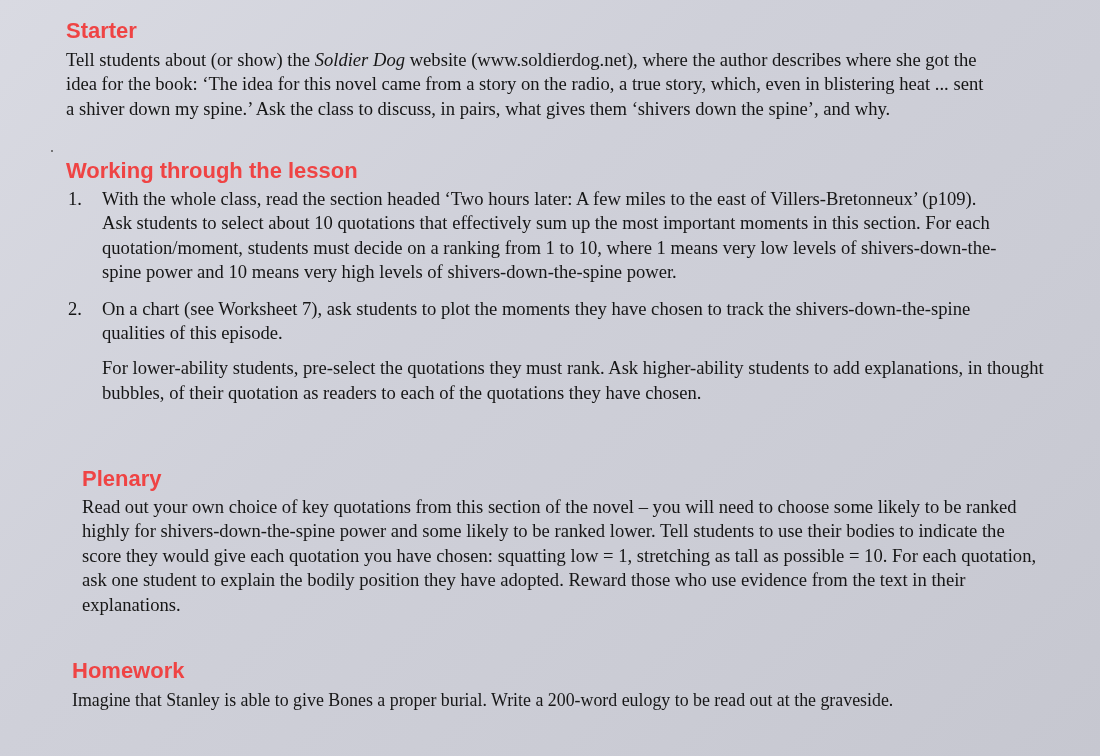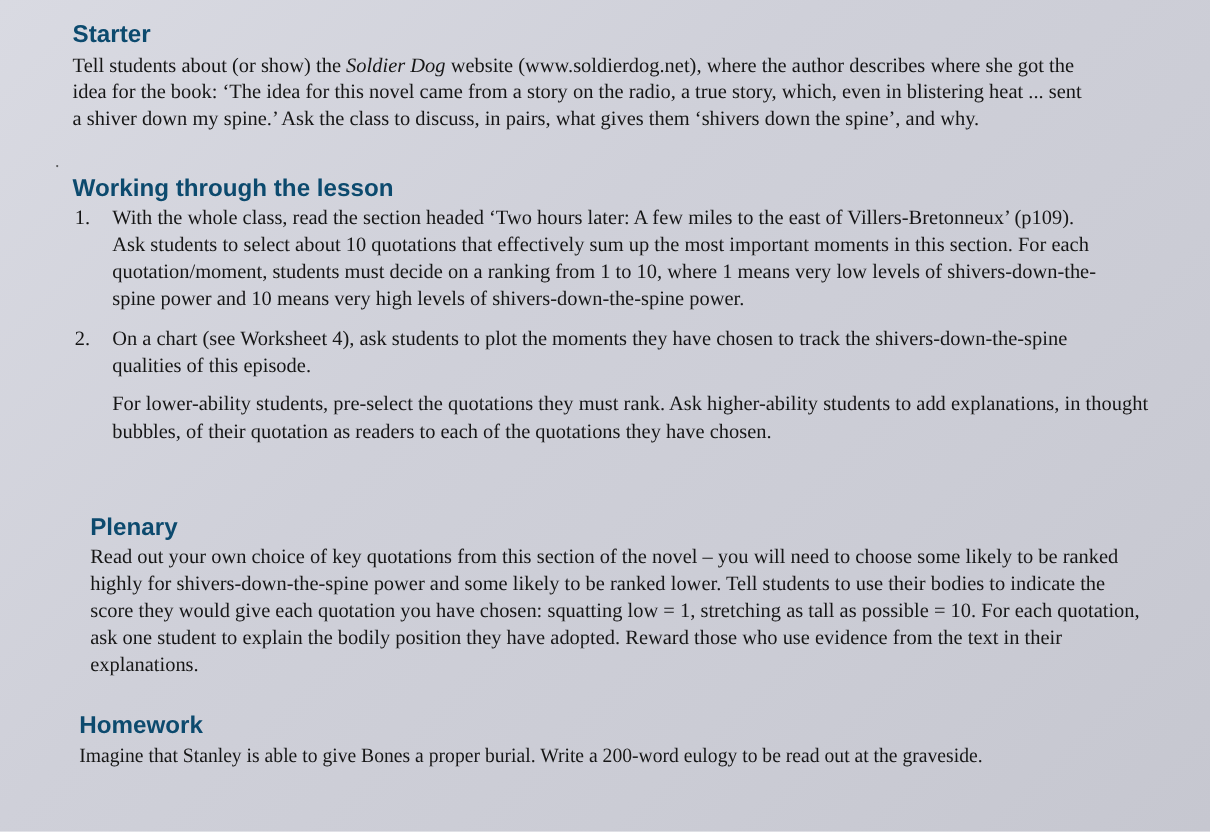--- a/index.html
+++ b/index.html
@@ -17,21 +17,21 @@
     .page {
       position: absolute;
       left: 66px;
       top: 18px;
       width: 980px;
     }
     .heading {
       font-family: "Liberation Sans", "DejaVu Sans", sans-serif;
       font-weight: bold;
       font-size: 22px;
-      color: #0c4a6e;
+      color: #ef4444;
       margin: 0;
       letter-spacing: 0px;
     }
     .para {
       font-family: "Liberation Serif", "DejaVu Serif", serif;
       font-size: 18.6px;
       line-height: 24.4px;
       margin: 0;
       color: #161616;
     }
@@ -57,21 +57,21 @@
       font-family: "Liberation Serif", "DejaVu Serif", serif;
       font-size: 18.6px;
       line-height: 24.4px;
     }
     .item2 { margin-top: 12px; }
     .subpara { margin-top: 11px; }
     #plenary { top: 448px; left: 16px; }
     #plenary .heading { margin-bottom: 3px; }
     #plenary .para { width: 960px; font-family: Liberation Serif, serif; }
     #homework { top: 628px; left: 6px; }
-    #homework .heading { margin-bottom: 4px; }
+    #homework .heading { margin-bottom: 4px; margin-top: 12px; }
     #homework .para {
       font-size: 18.6px;
       transform: scaleX(0.96);
       transform-origin: left top;
     }
     .speck {
       position: absolute;
       width: 2px; height: 2px;
       border-radius: 50%;
       background: #555;
@@ -89,21 +89,21 @@
 
   <section class="section" id="working">
     <h2 class="heading">Working through the lesson</h2>
     <ol class="numlist">
       <li style="width:905px">
         <span class="num">1.</span>
         <p class="para">With the whole class, read the section headed ‘Two hours later: A few miles to the east of Villers-Bretonneux’ (p109). Ask students to select about 10 quotations that effectively sum up the most important moments in this section. For each quotation/moment, students must decide on a ranking from 1 to 10, where 1 means very low levels of shivers-down-the-spine power and 10 means very high levels of shivers-down-the-spine power.</p>
       </li>
       <li class="item2" style="width:960px">
         <span class="num">2.</span>
-        <p class="para" style="width:895px">On a chart (see Worksheet 4), ask students to plot the moments they have chosen to track the shivers-down-the-spine qualities of this episode.</p>
+        <p class="para" style="width:895px">On a chart (see Worksheet 7), ask students to plot the moments they have chosen to track the shivers-down-the-spine qualities of this episode.</p>
         <p class="para subpara">For lower-ability students, pre-select the quotations they must rank. Ask higher-ability students to add explanations, in thought bubbles, of their quotation as readers to each of the quotations they have chosen.</p>
       </li>
     </ol>
   </section>
 
   <section class="section" id="plenary">
     <h2 class="heading">Plenary</h2>
     <p class="para">Read out your own choice of key quotations from this section of the novel – you will need to choose some likely to be ranked highly for shivers-down-the-spine power and some likely to be ranked lower. Tell students to use their bodies to indicate the score they would give each quotation you have chosen: squatting low = 1, stretching as tall as possible = 10. For each quotation, ask one student to explain the bodily position they have adopted. Reward those who use evidence from the text in their explanations.</p>
   </section>
 

